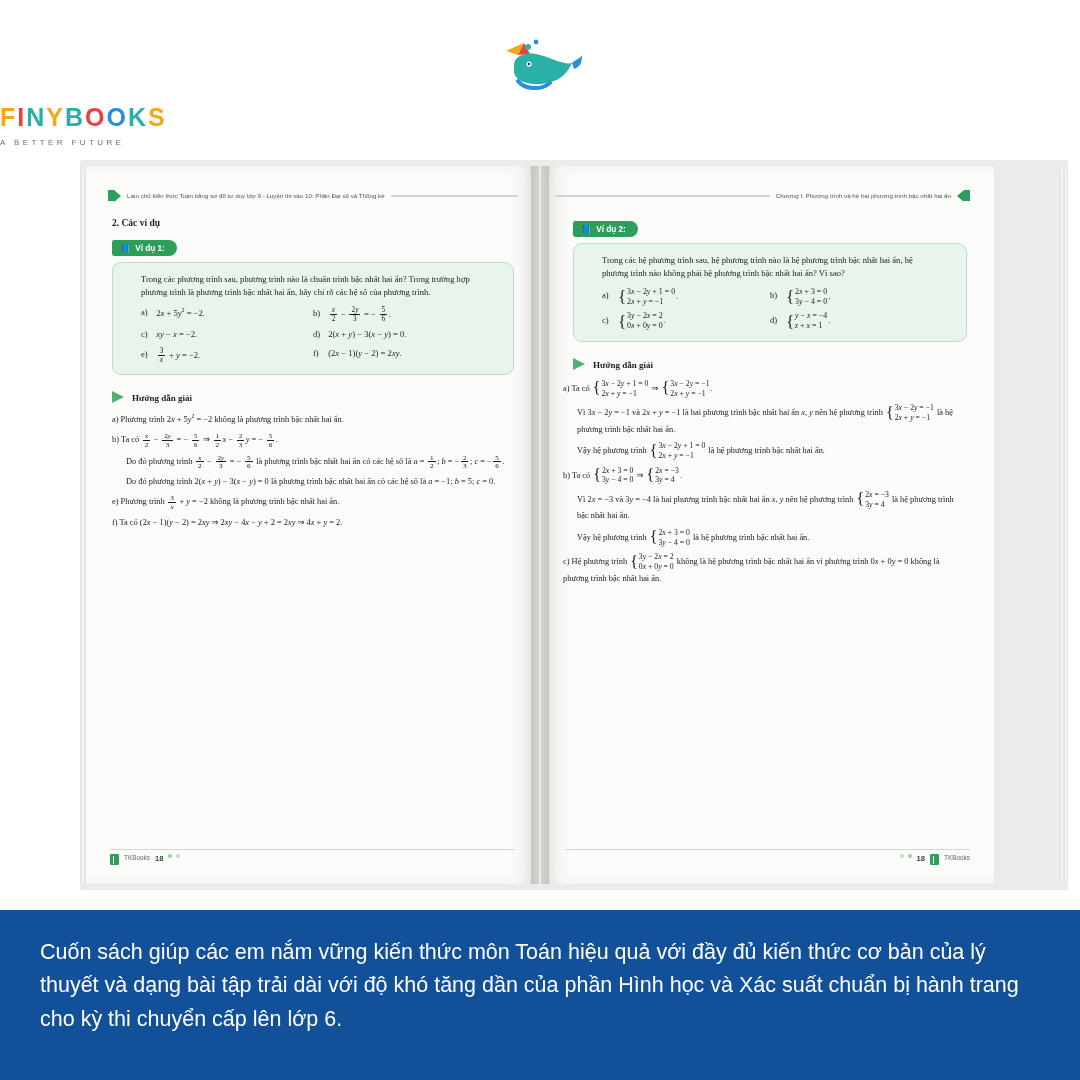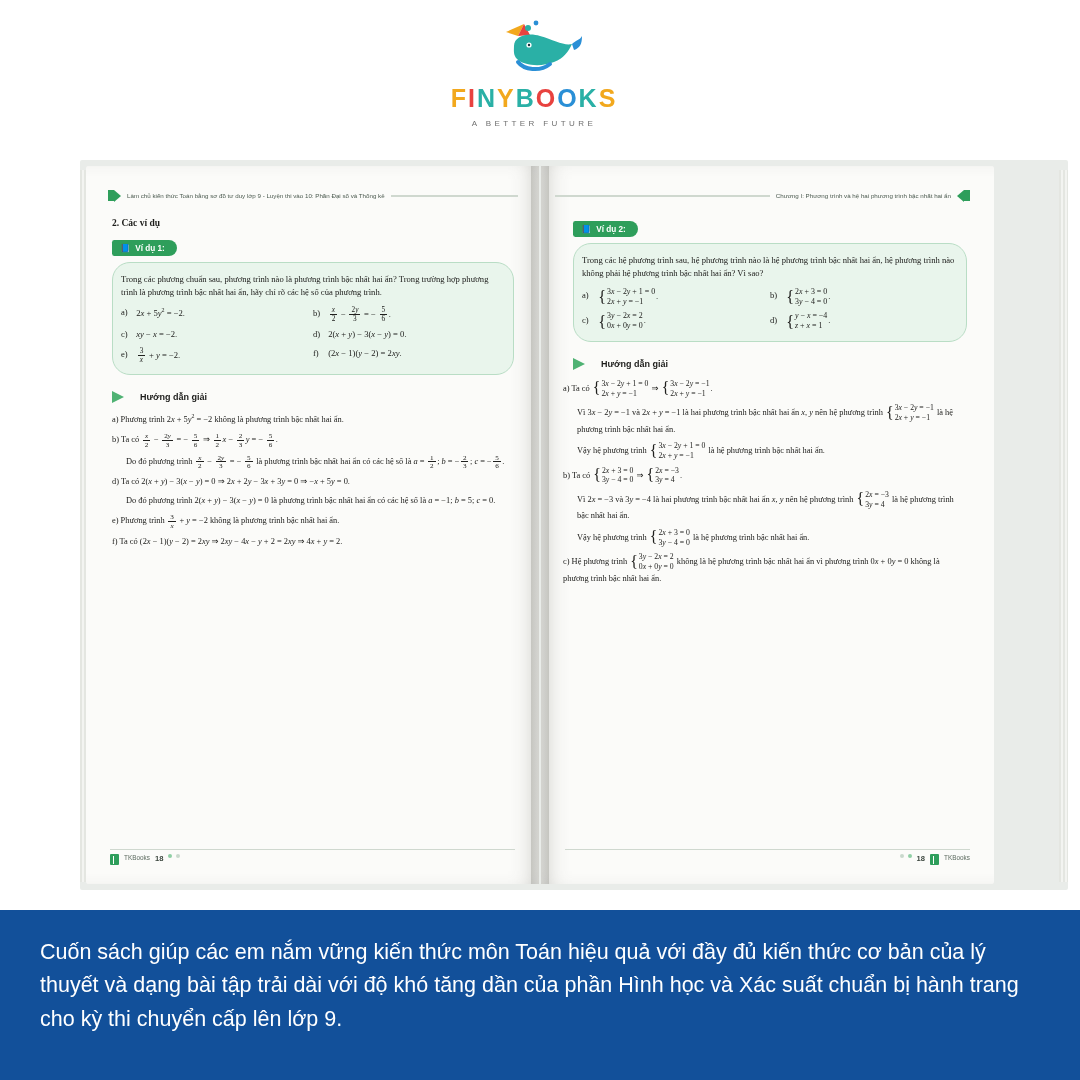--- a/index.html
+++ b/index.html
@@ -11,24 +11,23 @@
     height: 1080px;
     background: #ffffff;
     font-family: "Liberation Sans", sans-serif;
     overflow: hidden;
     position: relative;
   }
 
   
   .logo-block {
     position: absolute;
-    top: 14px;
+    top: 33px;
     left: 0;
     width: 1068px;
-    text-align: center;
   }
   .logo-mark {
     width: 100px;
     height: 62px;
     margin: 0 auto;
     position: relative;
   }
   .logo-wordmark {
     margin-top: 8px;
     font-size: 25px;
@@ -147,32 +146,32 @@
     font-size: 8.2px;
     font-weight: bold;
     font-family: "Liberation Sans", sans-serif;
     padding: 3px 12px 3px 8px;
     border-radius: 3px 10px 10px 3px;
   }
   .vd-box {
     margin-top: 6px;
     background: #e9f5ec;
     border: 1px solid #b9ddc5;
-    border-radius: 18px;
-    padding: 10px 8px;
+    border-radius: 9px;
+    padding: 10px 28px;
     font-size: 8.6px;
     line-height: 1.55;
   }
   .guide {
     display: inline-flex;
-    align-items: center;
-    gap: 16px;
+    align-items: flex-end;
+    gap: 8px;
     font-size: 9px;
     font-weight: bold;
-    font-family: Liberation Sans, sans-serif;
+    font-family: Liberation Serif, serif;
     color: #1d1d1b;
   }
   .guide .arrow {
     width: 0; height: 0;
     border-top: 6px solid transparent;
     border-bottom: 6px solid transparent;
     border-left: 12px solid #4fb273;
   }
   .para {
     font-size: 8.4px;
@@ -313,21 +312,21 @@
       <div class="sec-title">2. Các ví dụ</div>
 
       <div style="margin-top:9px;">
         <div class="vd-head">
           <span>📘</span>
           <span>Ví dụ 1:</span>
         </div>
       </div>
 
       <div class="vd-box">
-        <div>Trong các phương chuẩn sau, phương trình nào là phương trình bậc nhất hai ẩn? Trong trường hợp phương trình là phương trình bậc nhất hai ẩn, hãy chỉ rõ các hệ số của phương trình.</div>
+        <div>Trong các phương trình sau, phương trình nào là chuẩn trình bậc nhất hai ẩn? Trong trường hợp phương trình là phương trình bậc nhất hai ẩn, hãy chỉ rõ các hệ số của phương trình.</div>
         <div class="items">
           <div class="row2">
             <div><span class="lbl">a)</span> 2<i>x</i> + 5<i>y</i><sup>2</sup> = −2.</div>
             <div><span class="lbl">b)</span>
               <span class="frac"><span class="n"><i>x</i></span><span class="d">2</span></span> −
               <span class="frac"><span class="n">2<i>y</i></span><span class="d">3</span></span> = −
               <span class="frac"><span class="n">5</span><span class="d">6</span></span>.
             </div>
           </div>
           <div class="row2">
@@ -365,21 +364,20 @@
         <span class="frac"><span class="n"><i>x</i></span><span class="d">2</span></span> −
         <span class="frac"><span class="n">2<i>y</i></span><span class="d">3</span></span> = −
         <span class="frac"><span class="n">5</span><span class="d">6</span></span>
         là phương trình bậc nhất hai ẩn có các hệ số là <i>a</i> =
         <span class="frac"><span class="n">1</span><span class="d">2</span></span>;
         <i>b</i> = −<span class="frac"><span class="n">2</span><span class="d">3</span></span>;
         <i>c</i> = −<span class="frac"><span class="n">5</span><span class="d">6</span></span>.
       </div>
 
 
-      <div class="para">d) Ta có 2(<i>x</i> + <i>y</i>) − 3(<i>x</i> − <i>y</i>) = 0 ⇒ 2<i>x</i> + 2<i>y</i> − 3<i>x</i> + 3<i>y</i> = 0 ⇒ −<i>x</i> + 5<i>y</i> = 0.</div>
 
       <div class="para indent">Do đó phương trình 2(<i>x</i> + <i>y</i>) − 3(<i>x</i> − <i>y</i>) = 0 là phương trình bậc nhất hai ẩn có các hệ số là <i>a</i> = −1; <i>b</i> = 5; <i>c</i> = 0.</div>
 
       <div class="para">e) Phương trình
         <span class="frac"><span class="n">3</span><span class="d"><i>x</i></span></span> + <i>y</i> = −2 không là phương trình bậc nhất hai ẩn.
       </div>
 
       <div class="para">f) Ta có (2<i>x</i> − 1)(<i>y</i> − 2) = 2<i>xy</i> ⇒ 2<i>xy</i> − 4<i>x</i> − <i>y</i> + 2 = 2<i>xy</i> ⇒ 4<i>x</i> + <i>y</i> = 2.</div>
 
     </div>
@@ -527,14 +525,14 @@
       <span class="pg">18</span>
       <span class="book-ico"></span>
       <span>TKBooks</span>
     </div>
   </div>
 
   <div class="spine"></div>
 </div>
 
 <div class="caption">
-  <p>Cuốn sách giúp các em nắm vững kiến thức môn Toán hiệu quả với đầy đủ kiến thức cơ bản của lý thuyết và dạng bài tập trải dài với độ khó tăng dần của phần Hình học và Xác suất chuẩn bị hành trang cho kỳ thi chuyển cấp lên lớp 9.</p>
+  <p>Cuốn sách giúp các em nắm vững kiến thức môn Toán hiệu quả với đầy đủ kiến thức cơ bản của lý thuyết và dạng bài tập trải dài với độ khó tăng dần của phần Hình học và Xác suất chuẩn bị hành trang cho kỳ thi chuyển cấp lên lớp 6.</p>
 </div>
 
 </body></html>

